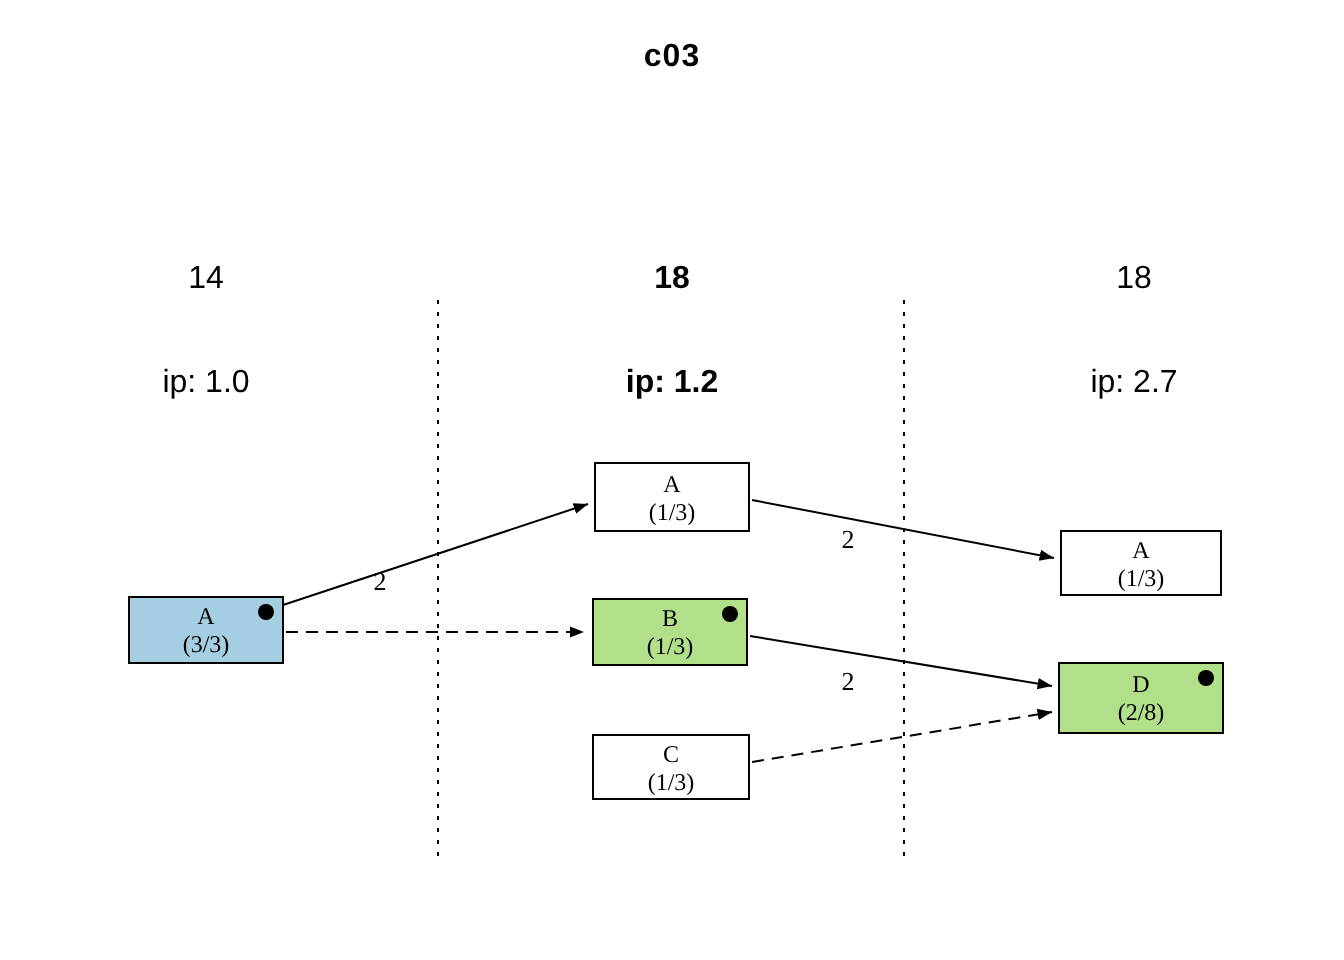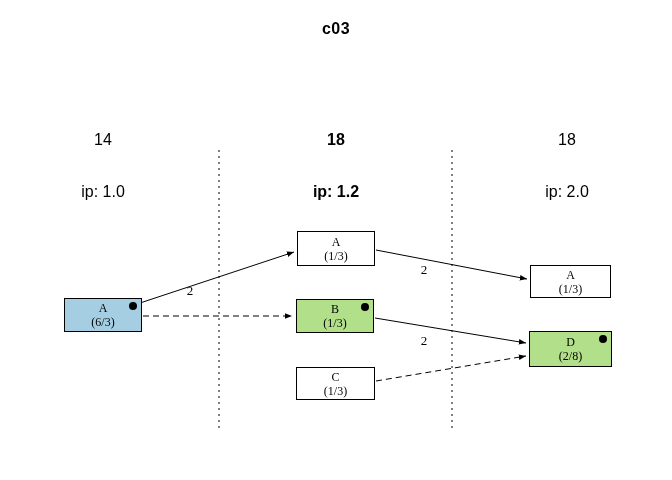--- a/index.html
+++ b/index.html
@@ -42,42 +42,42 @@
 <div class="canvas">
 
   <div class="title">c03</div>
 
   <div class="col-time ct0">14</div>
   <div class="col-time ct1">18</div>
   <div class="col-time ct2">18</div>
 
   <div class="col-ip ct0">ip: 1.0</div>
   <div class="col-ip ct1">ip: 1.2</div>
-  <div class="col-ip ct2">ip: 2.0</div>
+  <div class="col-ip ct2">ip: 2.7</div>
 
   <svg class="layer" width="672" height="480" aria-hidden="true">
     <defs>
       <marker id="arr" viewBox="0 0 10 10" refX="9" refY="5" markerWidth="8" markerHeight="8" orient="auto">
         <path d="M0,1.5 L9,5 L0,8.5 z" fill="#000"></path>
       </marker>
     </defs>
 
     <line x1="219" y1="150" x2="219" y2="430" stroke="#000" stroke-width="1" stroke-dasharray="2 4"></line>
     <line x1="452" y1="150" x2="452" y2="430" stroke="#000" stroke-width="1" stroke-dasharray="2 4"></line>
 
     <line x1="140" y1="303" x2="294" y2="252" stroke="#000" stroke-width="1" marker-end="url(#arr)"></line>
     <line x1="143" y1="316" x2="292" y2="316" stroke="#000" stroke-width="1" stroke-dasharray="6 4" marker-end="url(#arr)"></line>
     <line x1="376" y1="250" x2="527" y2="279" stroke="#000" stroke-width="1" marker-end="url(#arr)"></line>
     <line x1="375" y1="318" x2="526" y2="343" stroke="#000" stroke-width="1" marker-end="url(#arr)"></line>
     <line x1="376" y1="381" x2="526" y2="356" stroke="#000" stroke-width="1" stroke-dasharray="6 4" marker-end="url(#arr)"></line>
   </svg>
 
   <div class="node" style="left: 64px; top: 298px; width: 78px; height: 34px; background-color: rgb(166, 206, 227);">
     <span>A</span>
-    <span>(6/3)</span>
+    <span>(3/3)</span>
     <span class="dot"></span>
   </div>
 
   <div class="node" style="left: 297px; top: 231px; width: 78px; height: 35px; background-color: rgb(255, 255, 255);">
     <span>A</span>
     <span>(1/3)</span>
   </div>
 
   <div class="node" style="left: 296px; top: 299px; width: 78px; height: 34px; background-color: rgb(178, 223, 138);">
     <span>B</span>

